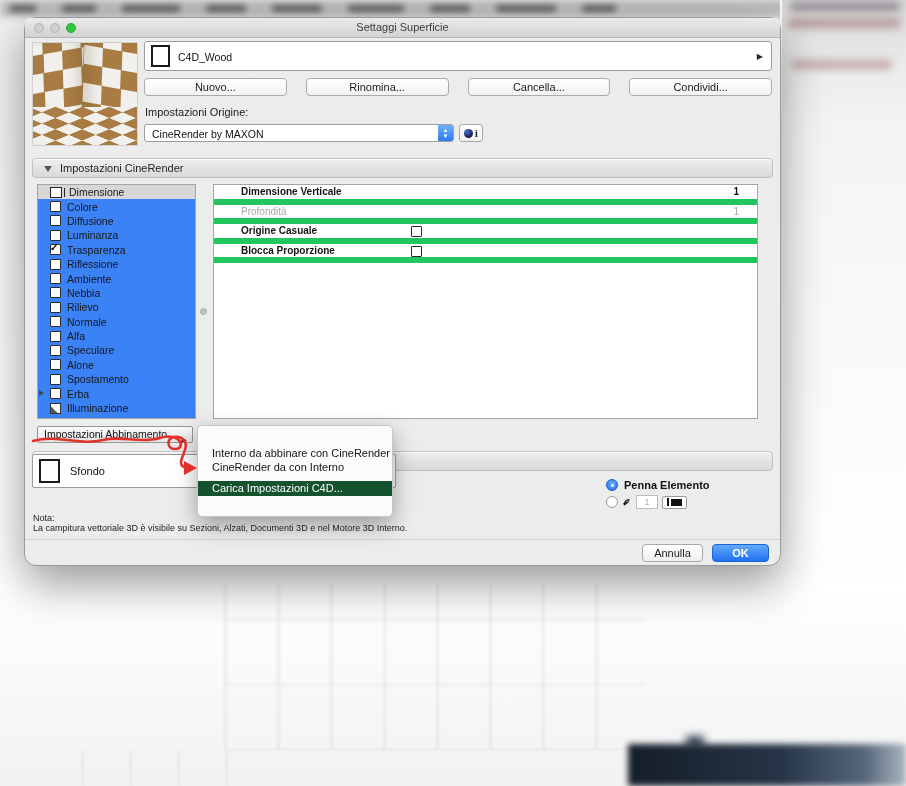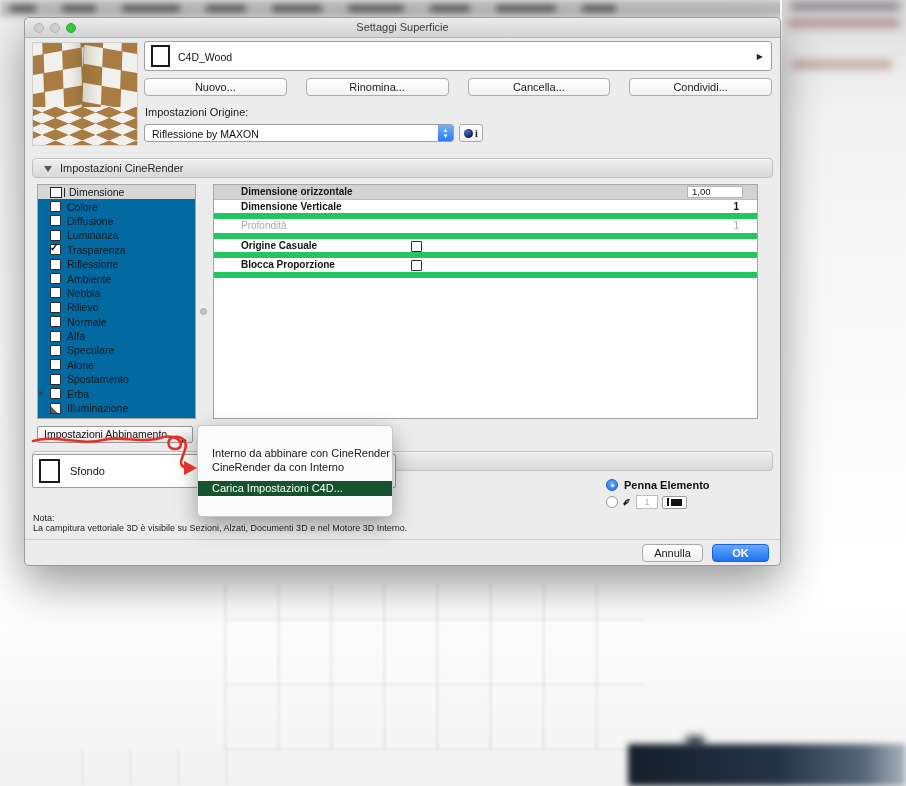--- a/index.html
+++ b/index.html
@@ -16,21 +16,21 @@
   .bg-grid{position:absolute;left:225px;top:585px;width:420px;height:165px;opacity:.45;filter:blur(1.4px);
            background-image:repeating-linear-gradient(90deg,#9aa0ac 0 1px,transparent 1px 53px),
                             repeating-linear-gradient(0deg,#b8bcc4 0 1px,transparent 1px 65px);}
   .bg-grid2{position:absolute;left:82px;top:750px;width:150px;height:36px;opacity:.35;filter:blur(1.5px);
            background-image:repeating-linear-gradient(90deg,#9aa0ac 0 1px,transparent 1px 48px);}
   .bg-darkbar{position:absolute;left:628px;top:744px;width:278px;height:42px;filter:blur(3px);
            background:linear-gradient(90deg,#151e29 0%,#263447 55%,#56677a 85%,#aab4be 100%);}
   .bg-darknotch{position:absolute;left:686px;top:736px;width:18px;height:12px;background:#3a4756;filter:blur(4px);}
   
   .dialog{position:absolute;left:24px;top:17px;width:755px;height:547px;background:#ececec;
-          border:1px solid #9a9a9a;border-radius:5px;box-shadow:0 18px 45px rgba(0,0,0,.4);z-index:5;}
+          border:1px solid #9a9a9a;border-radius:12px;box-shadow:0 18px 45px rgba(0,0,0,.4);z-index:5;}
   .titlebar{position:absolute;left:0;top:0;right:0;height:19px;border-radius:5px 5px 0 0;
           background:linear-gradient(180deg,#ebebeb,#d2d2d2);border-bottom:1px solid #b5b5b5;}
   .title{position:absolute;left:0;right:0;top:3px;text-align:center;font-size:11px;color:#3c3c3c;}
   .tl{position:absolute;top:5px;width:10px;height:10px;border-radius:50%;}
   .tl.close{left:9px;background:#cfcfcf;border:1px solid #b3b3b3;box-sizing:border-box;}
   .tl.min{left:25px;background:#cfcfcf;border:1px solid #b3b3b3;box-sizing:border-box;}
   .tl.zoom{left:41px;background:#32c93f;border:1px solid #25a932;box-sizing:border-box;}
   
   .preview{position:absolute;left:7px;top:24px;width:106px;height:104px;background:#ecebe8;overflow:hidden;border:1px solid #d0d0d0;box-sizing:border-box;}
   .checker{background-image:conic-gradient(#a87c42 90deg,#f2f0ec 90deg 180deg,#a87c42 180deg 270deg,#f2f0ec 270deg);background-size:38px 38px;}
@@ -59,21 +59,21 @@
   .c4d-sphere{width:9px;height:9px;border-radius:50%;background:radial-gradient(circle at 35% 30%,#4a6bd8,#151c4e 70%);}
   .info-i{font-family:"Liberation Serif",serif;font-size:10px;font-weight:bold;color:#222;}
   
   .sect{position:absolute;left:7px;width:741px;height:20px;background:linear-gradient(180deg,#eeeeee,#d9d9d9);
         border:1px solid #c0c0c0;border-radius:4px;box-sizing:border-box;box-shadow:inset 0 1px 0 #fafafa;}
   .sect .disc{position:absolute;left:11px;top:7px;width:0;height:0;border-left:4px solid transparent;border-right:4px solid transparent;border-top:6px solid #555;}
   .sect .sect-title{position:absolute;left:27px;top:3px;font-size:11px;color:#222;}
   .sect1{top:140px;}
   .sect2{top:433px;z-index:1;}
   
-  .chan-list{position:absolute;left:12px;top:166px;width:159px;height:235px;background:#0369a1;border:1px solid #a5a5a5;box-sizing:border-box;overflow:hidden;}
+  .chan-list{position:absolute;left:12px;top:166px;width:159px;height:235px;background:#3b82f6;border:1px solid #a5a5a5;box-sizing:border-box;overflow:hidden;}
   .chan-row{position:relative;height:14.4px;display:flex;align-items:center;padding-left:12px;}
   .chan-row.sel{background:#d7d7d7;}
   .cb{width:9px;height:9px;border:1px solid #2b2b2b;border-radius:1px;background:#fff;margin-right:6px;position:relative;flex:none;}
   .cb.checked::after{content:"✓";position:absolute;left:-1px;top:-3px;font-size:10px;color:#000;font-weight:bold;}
   .icon-dim{width:10px;height:9px;border:1.5px solid #222;background:#fff;margin-right:7px;position:relative;flex:none;}
   .icon-dim::after{content:"";position:absolute;right:-4px;top:0px;width:1.5px;height:9px;background:#222;}
   .icon-corner{width:9px;height:9px;border:1px solid #333;background:linear-gradient(45deg,#5a5a5a 38%,#fff 39%);margin-right:6px;flex:none;}
   .chan-disc{position:absolute;left:1px;top:4px;width:0;height:0;border-top:3.5px solid transparent;border-bottom:3.5px solid transparent;border-left:5px solid #444;}
   .chan-label{font-size:10.5px;color:#161616;white-space:nowrap;}
   .splitter-dot{position:absolute;left:175px;top:290px;width:5px;height:5px;border-radius:50%;background:#c2c2c2;border:1px solid #adadad;}
@@ -173,21 +173,21 @@
 
   <div class="btn-row">
     <div class="pushbtn">Nuovo...</div>
     <div class="pushbtn">Rinomina...</div>
     <div class="pushbtn">Cancella...</div>
     <div class="pushbtn">Condividi...</div>
   </div>
 
   <div class="engine-label">Impostazioni Origine:</div>
   <div class="engine-select">
-    <span class="engine-value">Riflessione by MAXON</span>
+    <span class="engine-value">CineRender by MAXON</span>
     <span class="stepper">
         <span>▲</span>
         <span>▼</span>
       </span>
   </div>
   <div class="c4d-btn">
     <span class="c4d-sphere"></span>
     <span class="info-i">i</span>
   </div>
 
@@ -258,24 +258,20 @@
         <span class="cb"></span>
         <span class="chan-label">Erba</span>
       </div>
       <div class="chan-row">
         <span class="icon-corner"></span>
         <span class="chan-label">Illuminazione</span>
       </div>
     </div>
   <span class="splitter-dot"></span>
   <div class="stable">
-      <div class="trow sel">
-        <span class="tlabel">Dimensione orizzontale</span>
-        <input class="tinput" value="1,00" style="">
-      </div>
       <div class="trow">
         <span class="tlabel">Dimensione Verticale</span>
         <span class="tval">1</span>
       </div>
       <div class="trow dis">
         <span class="tlabel">Profondità</span>
         <span class="tval">1</span>
       </div>
       <div class="trow">
         <span class="tlabel">Origine Casuale</span>

